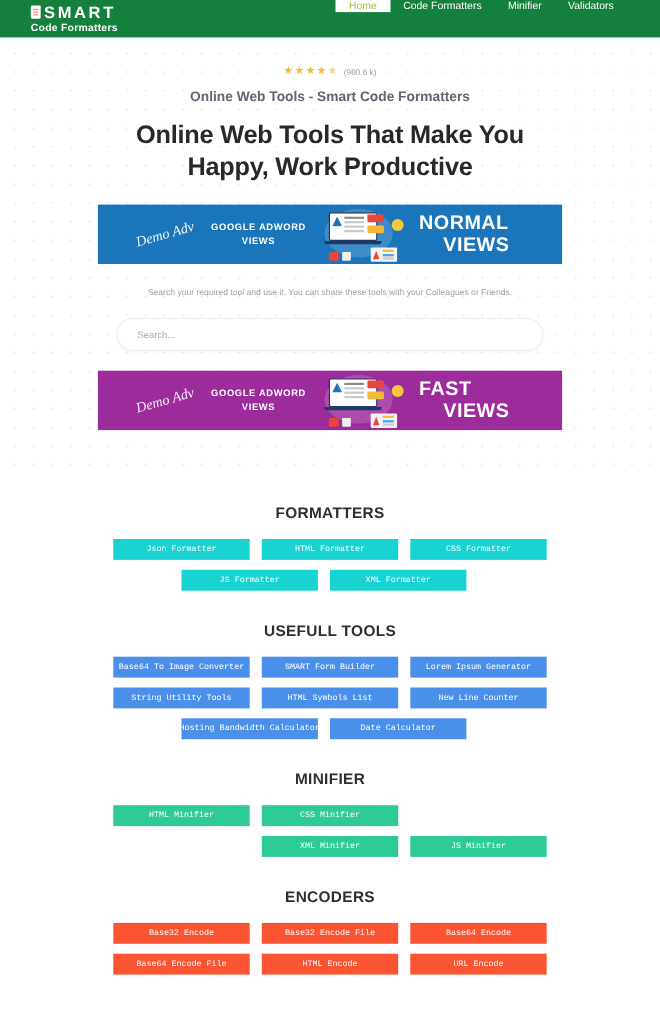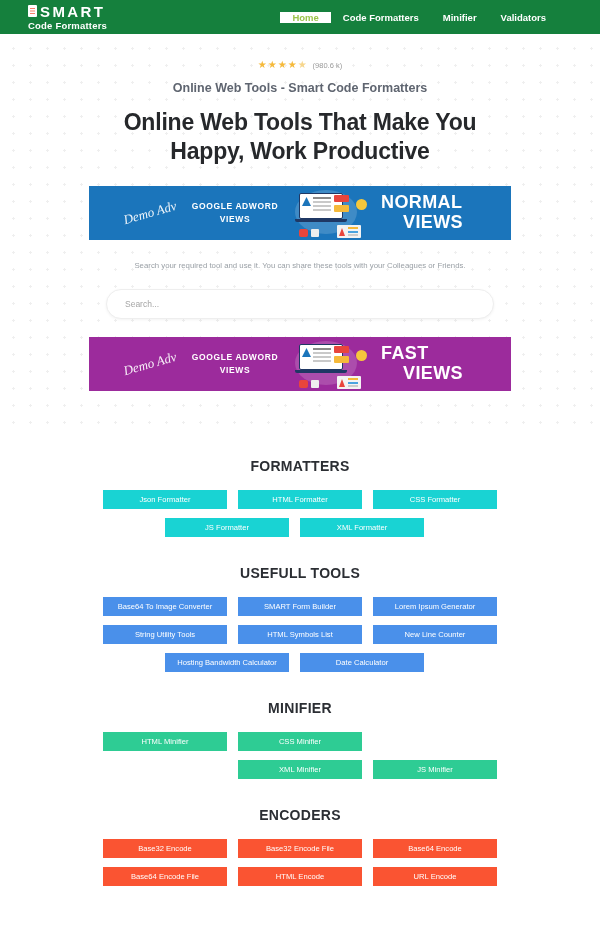--- a/index.html
+++ b/index.html
@@ -71,23 +71,22 @@
     font-weight: bold;
     color: #ffffff;
     letter-spacing: .2px;
     line-height: 1;
     margin-top: 2px;
   }
 
   .nav {
     margin-left: auto;
     display: flex;
-    align-items: center;
-    padding-right: 42px;
-    font-weight: bold;
+    align-items: flex-start;
+    padding-right: 30px;
   }
 
   .nav-item {
     display: flex;
     align-items: center;
     padding: 0 12px;
     font-size: 9.5px;
     color: #ffffff;
     cursor: pointer;
     white-space: nowrap;
@@ -355,21 +354,21 @@
   .tool-btn {
     height: 19px;
     display: flex;
     align-items: center;
     justify-content: center;
     font-size: 7.6px;
     color: #ffffff;
     cursor: pointer;
     text-align: center;
     border: none;
-    font-family: Liberation Sans, sans-serif;
+    font-family: Liberation Mono, monospace;
     white-space: nowrap;
     overflow: hidden;
   }
 
   .c-cyan   { background: #19d3d3; }
   .c-blue   { background: #4a90ea; }
   .c-green  { background: #2ecc94; }
   .c-orange { background: #fa5432; }
   .pos-c2 { grid-column: 2; }
   .pos-c1-shift { grid-column: 1; transform: translateX(50%); }

